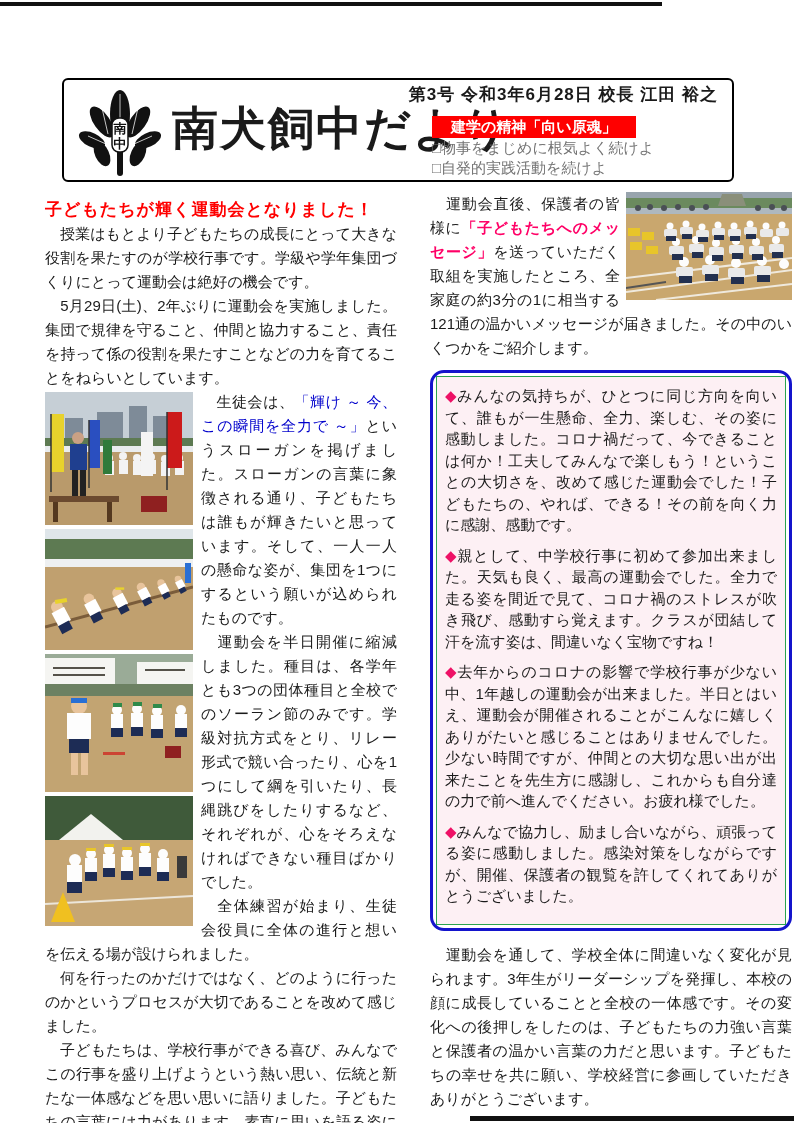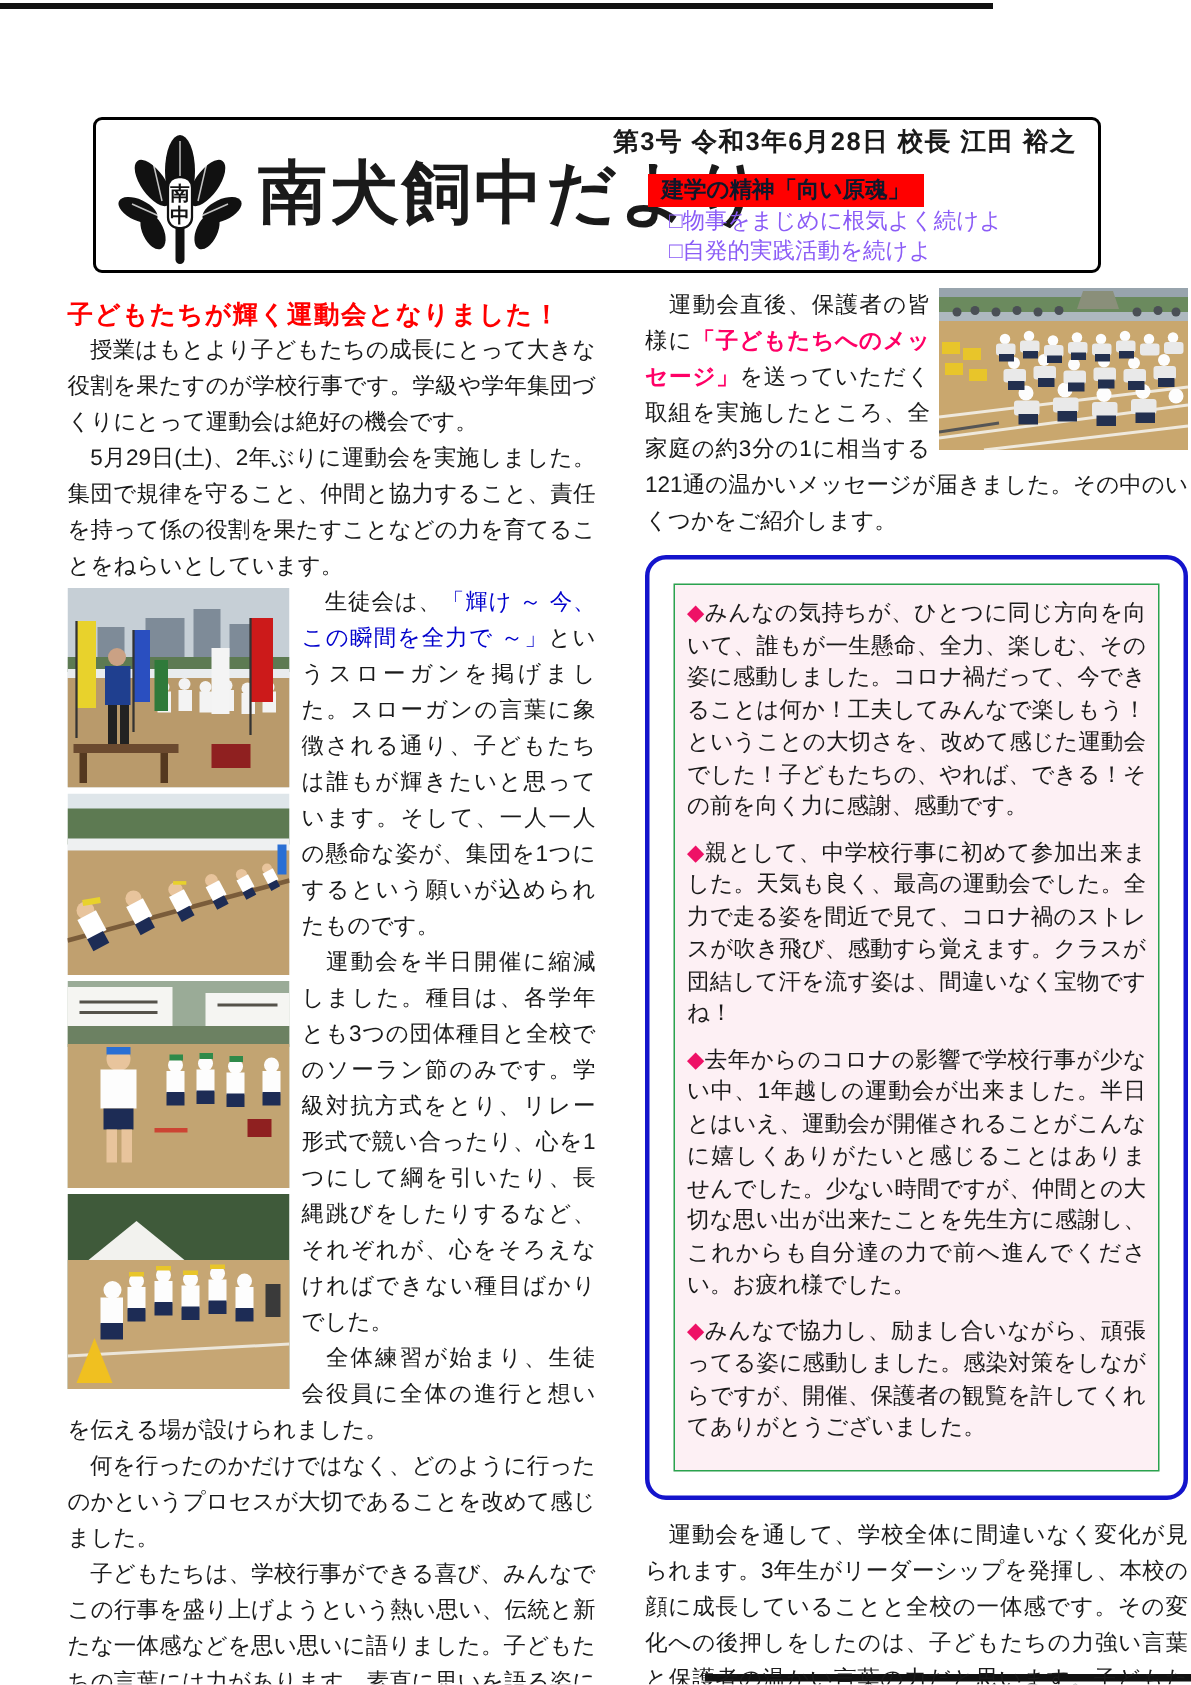--- a/index.html
+++ b/index.html
@@ -23,43 +23,43 @@
     position:absolute; top:3px; right:14px;
     font-size:17px; font-weight:bold; letter-spacing:1px; white-space:nowrap;
   }
   .emblem { position:absolute; left:14px; top:8px; width:84px; height:90px; }
   .newsletter-title {
     position:absolute; left:108px; top:18px;
     font-size:46px; font-weight:bold; letter-spacing:2px; white-space:nowrap;
   }
   .motto { position:absolute; left:368px; top:36px; font-size:15px; line-height:20px; }
   .motto-title {
-    display:inline-block; background:#ff0000; color:#0f172a;
-    font-weight:bold; padding:1px 9px; white-space:nowrap;
-  }
-  .motto-item { color:#8b5cf6; margin-left:14px; white-space:nowrap; }
+    display:inline-block; background:#ff0000; color:#ffffff;
+    font-weight:bold; padding:1px 19px; white-space:nowrap;
+  }
+  .motto-item { color:#737373; white-space:nowrap; }
 
   
   .col { position:absolute; font-size:15px; line-height:24px; text-align:justify; word-break:break-all; }
   .col-left  { left:45px;  top:198px; width:352px; }
   .col-right { left:402px; top:192px; width:362px;margin-left:28px; }
 
   .section-heading { color:#ff0000; font-weight:bold; font-size:17px; letter-spacing:1px; }
   .para { margin:0; }
   .blue-slogan { color:#0000cc; font-weight:normal; }
   .pink-strong { color:#ff0066; font-weight:bold; }
 
   .photo-strip { float:left; width:148px; margin:2px 8px 2px 0; }
   .photo-strip svg { display:block; margin-bottom:4px; }
   .photo-right { float:right; width:166px; margin:0 0 4px 6px; }
 
   
   .message-box {
     clear:both; margin-top:10px;
-    border:3px solid #1414cc; border-radius:14px; padding:16px; background:#fff;
+    border:3px solid #1414cc; border-radius:14px; padding:3px; background:#fff;
   }
   .message-box-inner {
     border:1px solid #2aa34f; background:#fdf0f4; padding:6px 8px 8px 8px;
   }
   .message { font-size:15px; line-height:21.5px; margin:9px 0; text-align:justify; word-break:break-all; }
   .message:first-child { margin-top:2px; }
   .bullet { color:#ee1166; }
 
   .closing { margin-top:12px; }
 </style>

